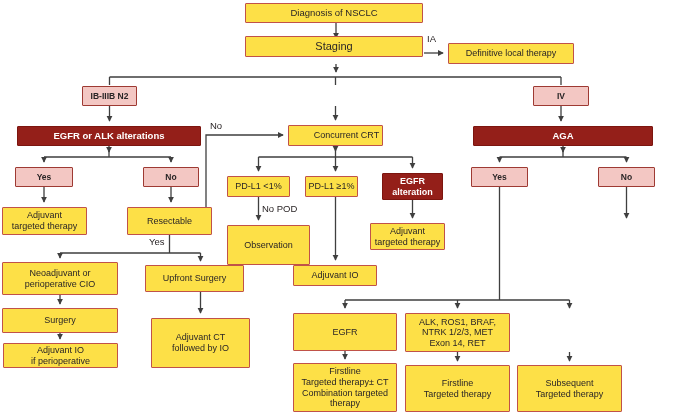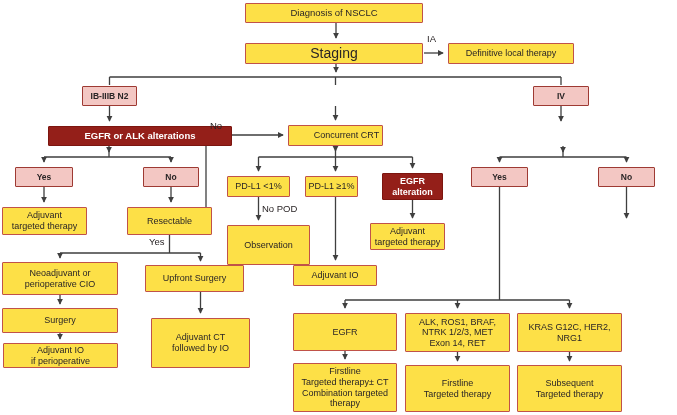--- a/index.html
+++ b/index.html
@@ -85,29 +85,30 @@
     <path d="M60 295 V304" marker-end="url(#arr)"></path>
     <path d="M60 333 V339" marker-end="url(#arr)"></path>
     <path d="M200.5 292 V313" marker-end="url(#arr)"></path>
 
     <path d="M345 351 V359" marker-end="url(#arr)"></path>
     <path d="M457.5 352 V361" marker-end="url(#arr)"></path>
     <path d="M569.5 352 V361" marker-end="url(#arr)"></path>
   </svg>
 
   <div class="node light" style="left:245px;top:3px;width:178px;height:20px;font-size:9.5px;">Diagnosis of NSCLC</div>
-  <div class="node light" style="left:245px;top:43px;width:178px;height:21px;font-size:14px;">Staging</div>
+  <div class="node light" style="left:245px;top:36px;width:178px;height:21px;font-size:11px;">Staging</div>
   <span class="edge-label reg" style="left:427px;top:33px;">IA</span>
   <div class="node light" style="left:448px;top:43px;width:126px;height:21px;">Definitive local therapy</div>
 
   <div class="node mid" style="left:82px;top:86px;width:55px;height:20px;font-size:8.5px;">IB-IIIB N2</div>
   <div class="node mid" style="left:533px;top:86px;width:56px;height:20px;font-size:8.5px;">IV</div>
 
-  <div class="node dark" style="left:17px;top:126px;width:184px;height:20px;font-size:9.5px;margin-left:31px;">EGFR or ALK alterations</div>
+  <div class="node dark" style="left:17px;top:126px;width:184px;height:20px;font-size:9.5px;">EGFR or ALK alterations</div>
   <div class="node light" style="left:288px;top:125px;width:95px;height:21px;padding-left:24px;">Concurrent CRT</div>
+  <div class="node dark" style="left:473px;top:126px;width:180px;height:20px;font-size:9.5px;">AGA</div>
   <span class="edge-label reg" style="left:210px;top:120px;">No</span>
 
   <div class="node mid" style="left:15px;top:167px;width:58px;height:20px;font-size:8.5px;">Yes</div>
   <div class="node mid" style="left:143px;top:167px;width:56px;height:20px;font-size:8.5px;">No</div>
   <div class="node mid" style="left:471px;top:167px;width:57px;height:20px;font-size:8.5px;">Yes</div>
   <div class="node mid" style="left:598px;top:167px;width:57px;height:20px;font-size:8.5px;">No</div>
 
   <div class="node light" style="left:227px;top:176px;width:63px;height:21px;">PD-L1 &lt;1%</div>
   <div class="node light" style="left:305px;top:176px;width:53px;height:21px;">PD-L1 ≥1%</div>
   <div class="node dark" style="left:382px;top:173px;width:61px;height:27px;">EGFR
@@ -129,22 +130,20 @@
   <div class="node light" style="left:2px;top:308px;width:116px;height:25px;">Surgery</div>
   <div class="node light" style="left:3px;top:343px;width:115px;height:25px;">Adjuvant IO
 if perioperative</div>
   <div class="node light" style="left:151px;top:318px;width:99px;height:50px;">Adjuvant CT
 followed by IO</div>
 
   <div class="node light" style="left:293px;top:313px;width:104px;height:38px;">EGFR</div>
   <div class="node light" style="left:405px;top:313px;width:105px;height:39px;">ALK, ROS1, BRAF,
 NTRK 1/2/3, MET
 Exon 14, RET</div>
-  <div class="node light" style="left:517px;top:313px;width:105px;height:39px;">KRAS G12C, HER2,
-NRG1</div>
 
   <div class="node light" style="left:293px;top:363px;width:104px;height:49px;">Firstline
 Targeted therapy± CT
 Combination targeted
 therapy</div>
   <div class="node light" style="left:405px;top:365px;width:105px;height:47px;">Firstline
 Targeted therapy</div>
   <div class="node light" style="left:517px;top:365px;width:105px;height:47px;">Subsequent
 Targeted therapy</div>
 

